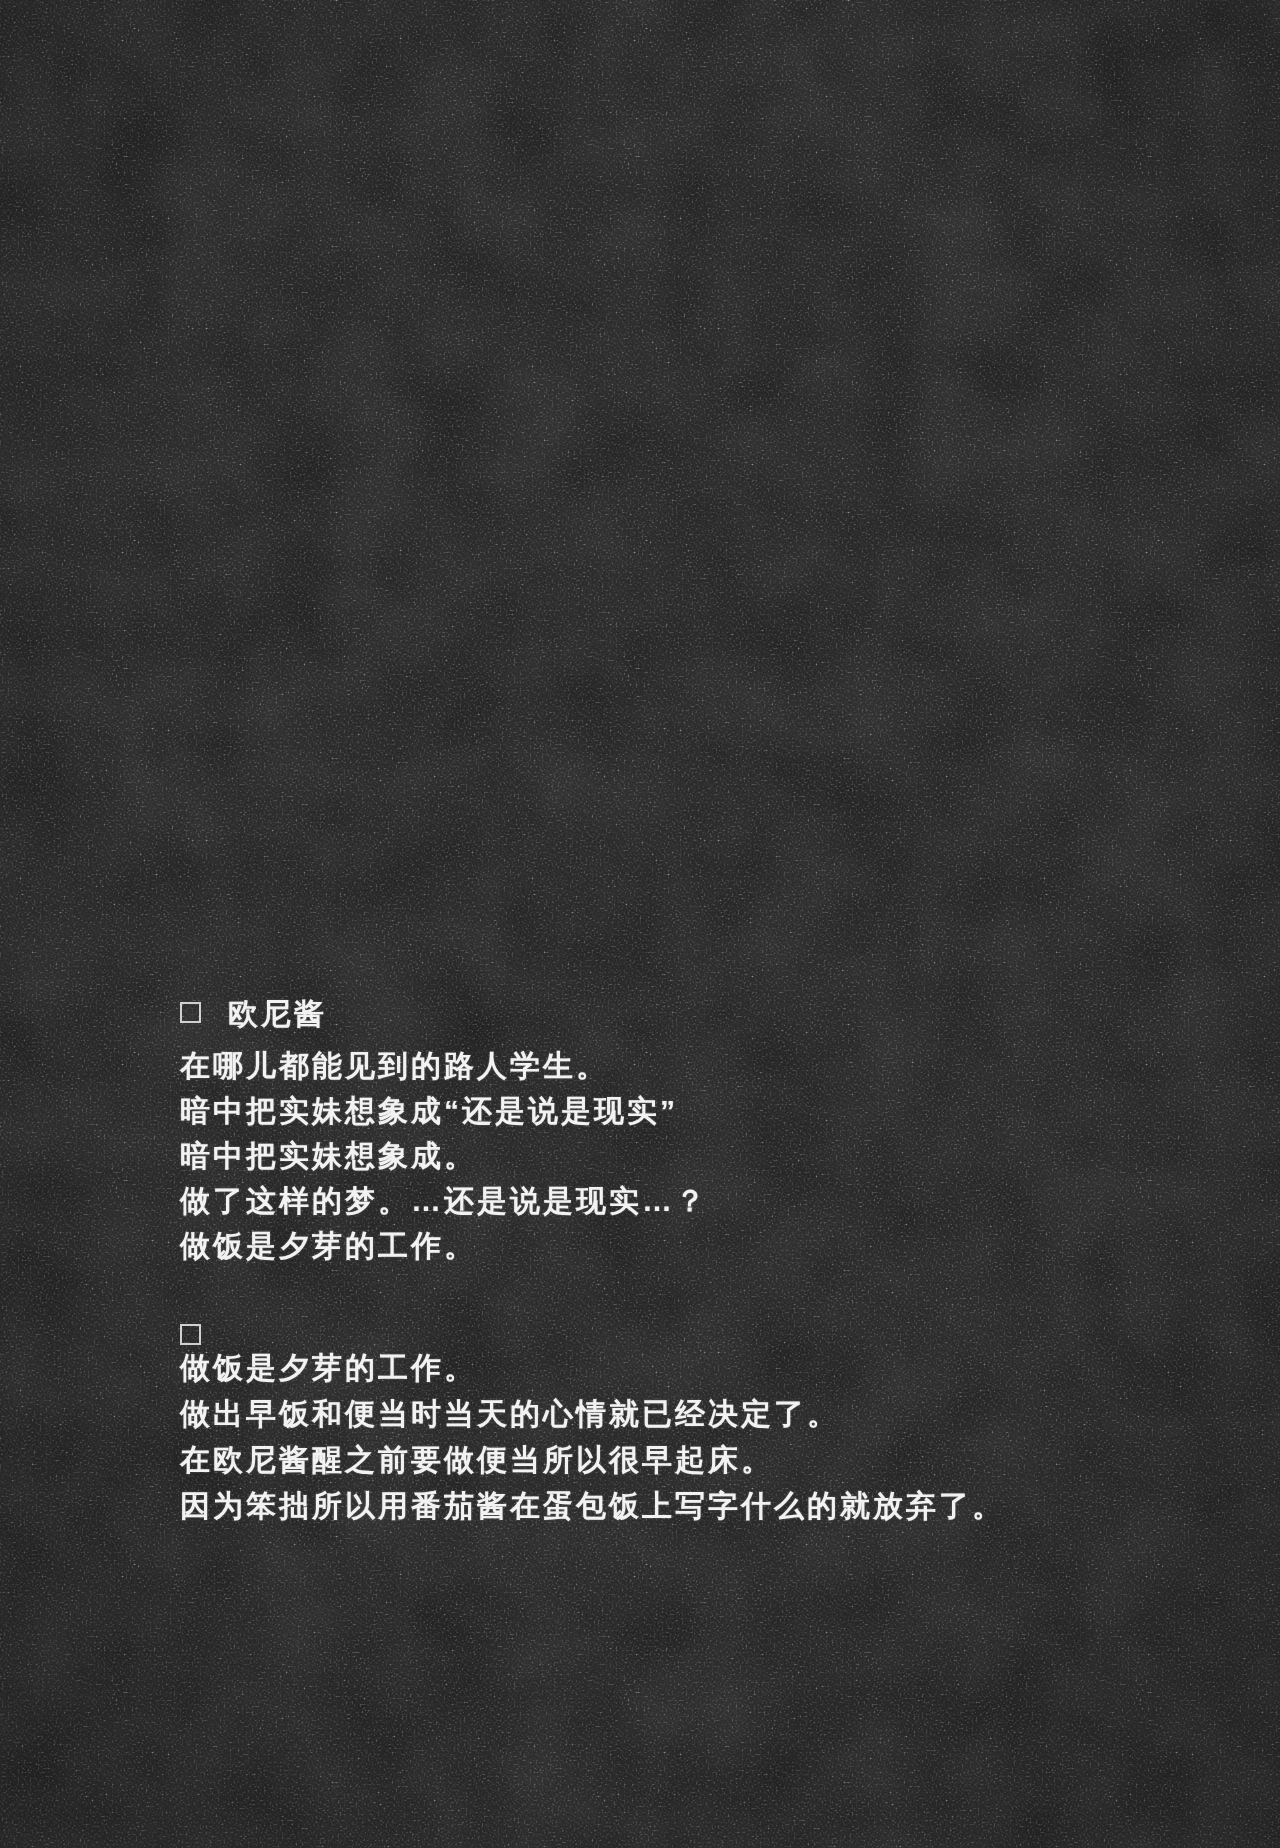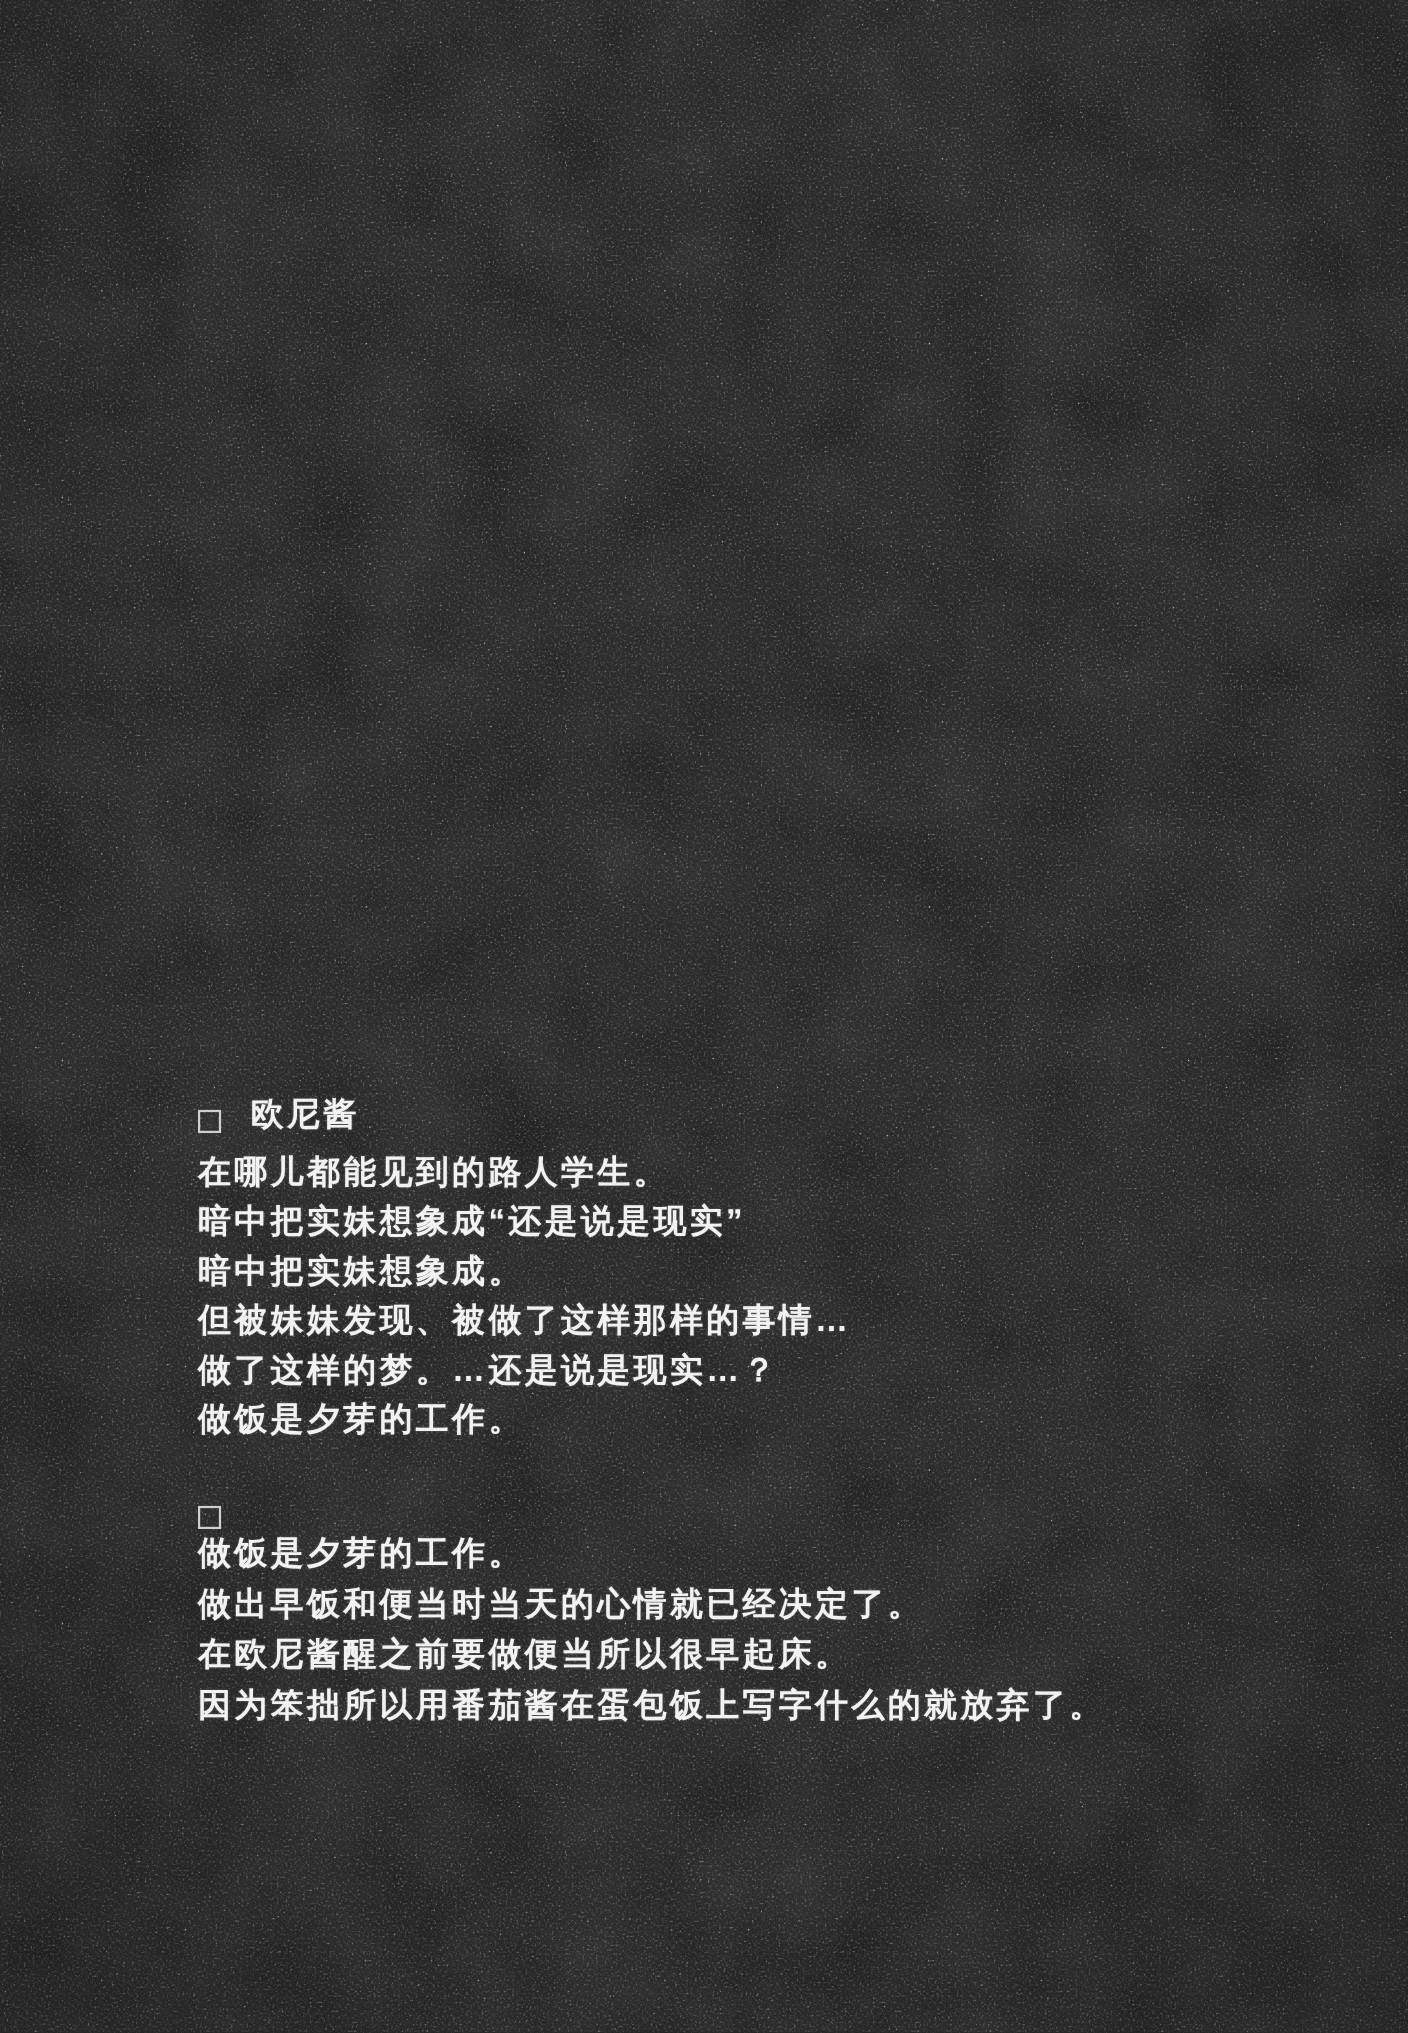--- a/index.html
+++ b/index.html
@@ -40,21 +40,21 @@
     font-size: 30px;
     letter-spacing: 3px;
     text-shadow: 0 0 2px rgba(240,240,240,0.30);
   }
   .char-section { margin: 0; }
   .section-1 { line-height: 45px; }
   .section-1 .header-row { margin-bottom: 7px; }
   .section-2 { line-height: 46px; margin-top: 45px; }
   .header-row {
     display: flex;
-    align-items: center;
+    align-items: flex-start;
     white-space: nowrap;
   }
   .bullet {
     flex: 0 0 auto;
     width: 17px;
     height: 17px;
     border: 2px solid #d0d0d0;
     margin-top: 11px;
     margin-right: 27px;
     background: transparent;
@@ -101,21 +101,20 @@
 
     <section class="char-section section-1">
       <div class="header-row">
         <span class="bullet"></span>
         <span class="header-text">欧尼酱</span>
       </div>
       <div class="body-lines">
         <p class="line">在哪儿都能见到的路人学生。</p>
         <p class="line">暗中把实妹想象成“还是说是现实”</p>
         <p class="line">暗中把实妹想象成。</p>
-        <p class="line">但被妹妹发现、被做了这样那样的事情…</p>
         <p class="line">做了这样的梦。…还是说是现实…？</p>
         <p class="line">做饭是夕芽的工作。</p>
       </div>
     </section>
 
     <section class="char-section section-2">
       <div class="header-row">
         <span class="bullet"></span>
       </div>
       <div class="body-lines">

